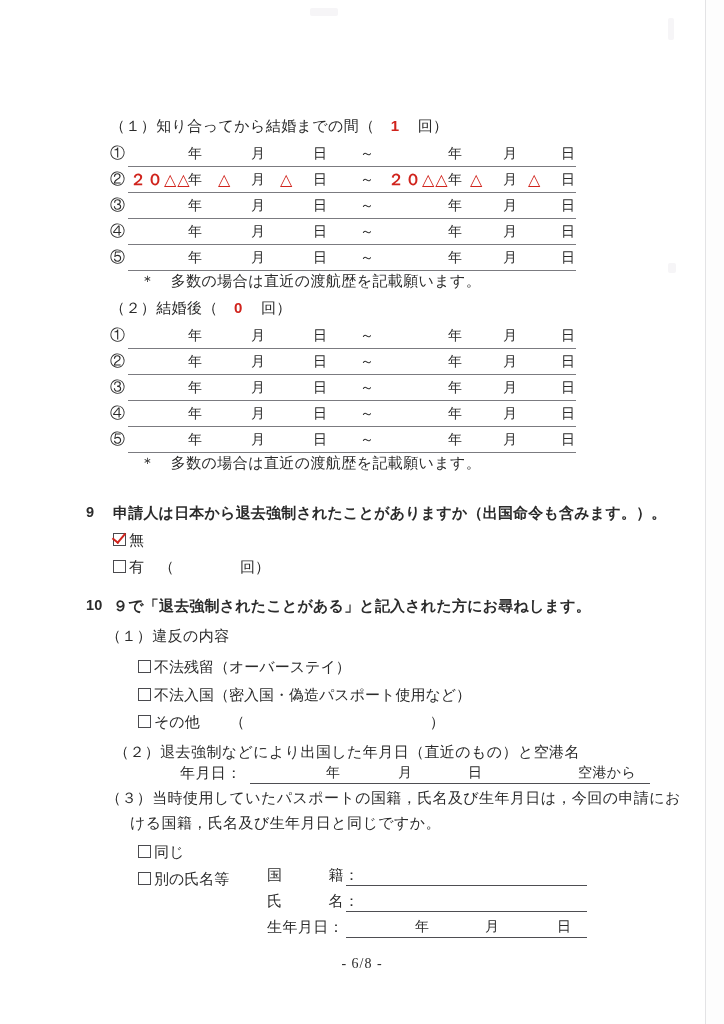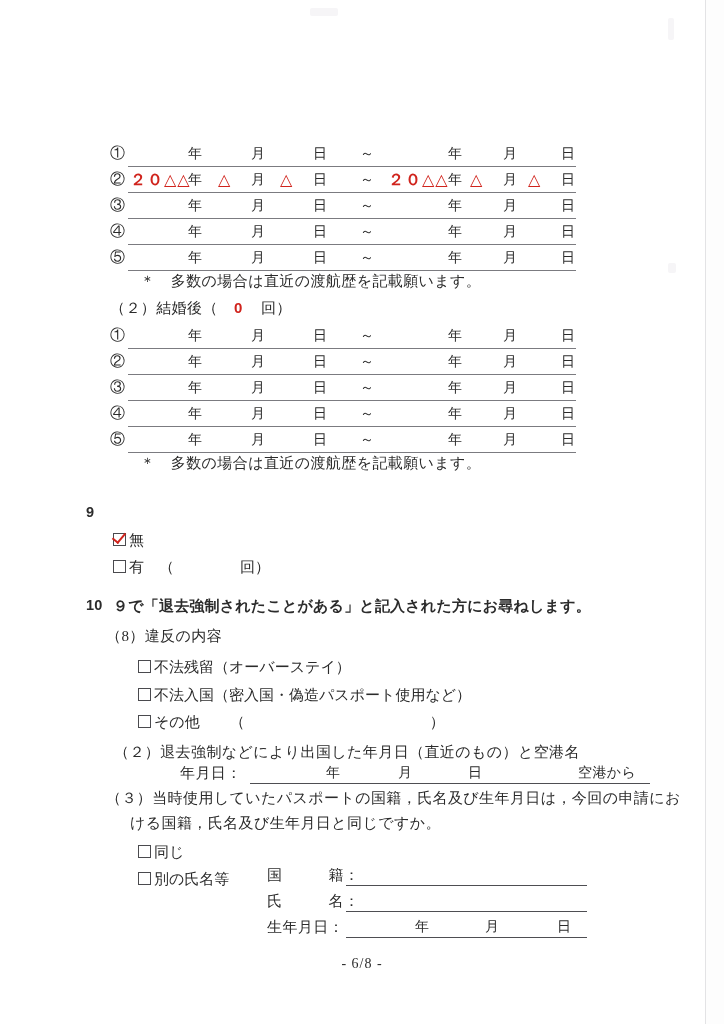--- a/index.html
+++ b/index.html
@@ -166,20 +166,25 @@
 <body>
 
 <div class="page">
 
   <div class="scan-edge-outer"></div>
   <div class="scan-edge"></div>
   <div class="scan-smudge" style="left:310px;top:8px;width:28px;height:8px;"></div>
   <div class="scan-smudge" style="left:668px;top:18px;width:6px;height:22px;"></div>
   <div class="scan-smudge" style="left:668px;top:263px;width:8px;height:10px;"></div>
 
+  <div class="tx" style="left:110px;top:118px;">
+    <span>（１）知り合ってから結婚までの間（</span>
+    <span class="red" style="margin:0 14px 0 12px;">1</span>
+    <span>回）</span>
+  </div>
 
   <div class="daterow" style="top:141px;">
     <span class="num">①</span>
     <span class="unit u-y1">年</span>
     <span class="unit u-m1">月</span>
     <span class="unit u-d1">日</span>
     <span class="tilde u-t">～</span>
     <span class="unit u-y2">年</span>
     <span class="unit u-m2">月</span>
     <span class="unit u-d2">日</span>
@@ -310,33 +315,34 @@
     <span class="tilde u-t">～</span>
     <span class="unit u-y2">年</span>
     <span class="unit u-m2">月</span>
     <span class="unit u-d2">日</span>
     <div class="rule"></div>
   </div>
 
   <div class="tx" style="left:140px;top:456px;">＊　多数の場合は直近の渡航歴を記載願います。</div>
 
   <div class="tx bold" style="left:86px;top:505px;font-size:14.5px;">9</div>
+  <div class="tx bold" style="left:113px;top:505px;font-size:15px;">申請人は日本から退去強制されたことがありますか（出国命令も含みます。）。</div>
 
   <div class="cbox" style="left:113px;top:531px;">
     <span class="box checked"></span><span>無</span>
   </div>
 
   <div class="cbox" style="left:113px;top:558px;">
     <span class="box"></span><span>有　（</span><span style="display:inline-block;width:66px;"></span><span>回）</span>
   </div>
 
   <div class="tx bold" style="left:86px;top:598px;font-size:14.5px;">10</div>
   <div class="tx bold" style="left:113px;top:598px;font-size:15px;">９で「退去強制されたことがある」と記入された方にお尋ねします。</div>
 
-  <div class="tx" style="left:106px;top:629px;">（8）違反の内容</div>
+  <div class="tx" style="left:106px;top:629px;">（１）違反の内容</div>
 
   <div class="cbox" style="left:138px;top:658px;">
     <span class="box"></span><span>不法残留（オーバーステイ）</span>
   </div>
 
   <div class="cbox" style="left:138px;top:686px;">
     <span class="box"></span><span>不法入国（密入国・偽造パスポート使用など）</span>
   </div>
 
   <div class="cbox" style="left:138px;top:713px;">

